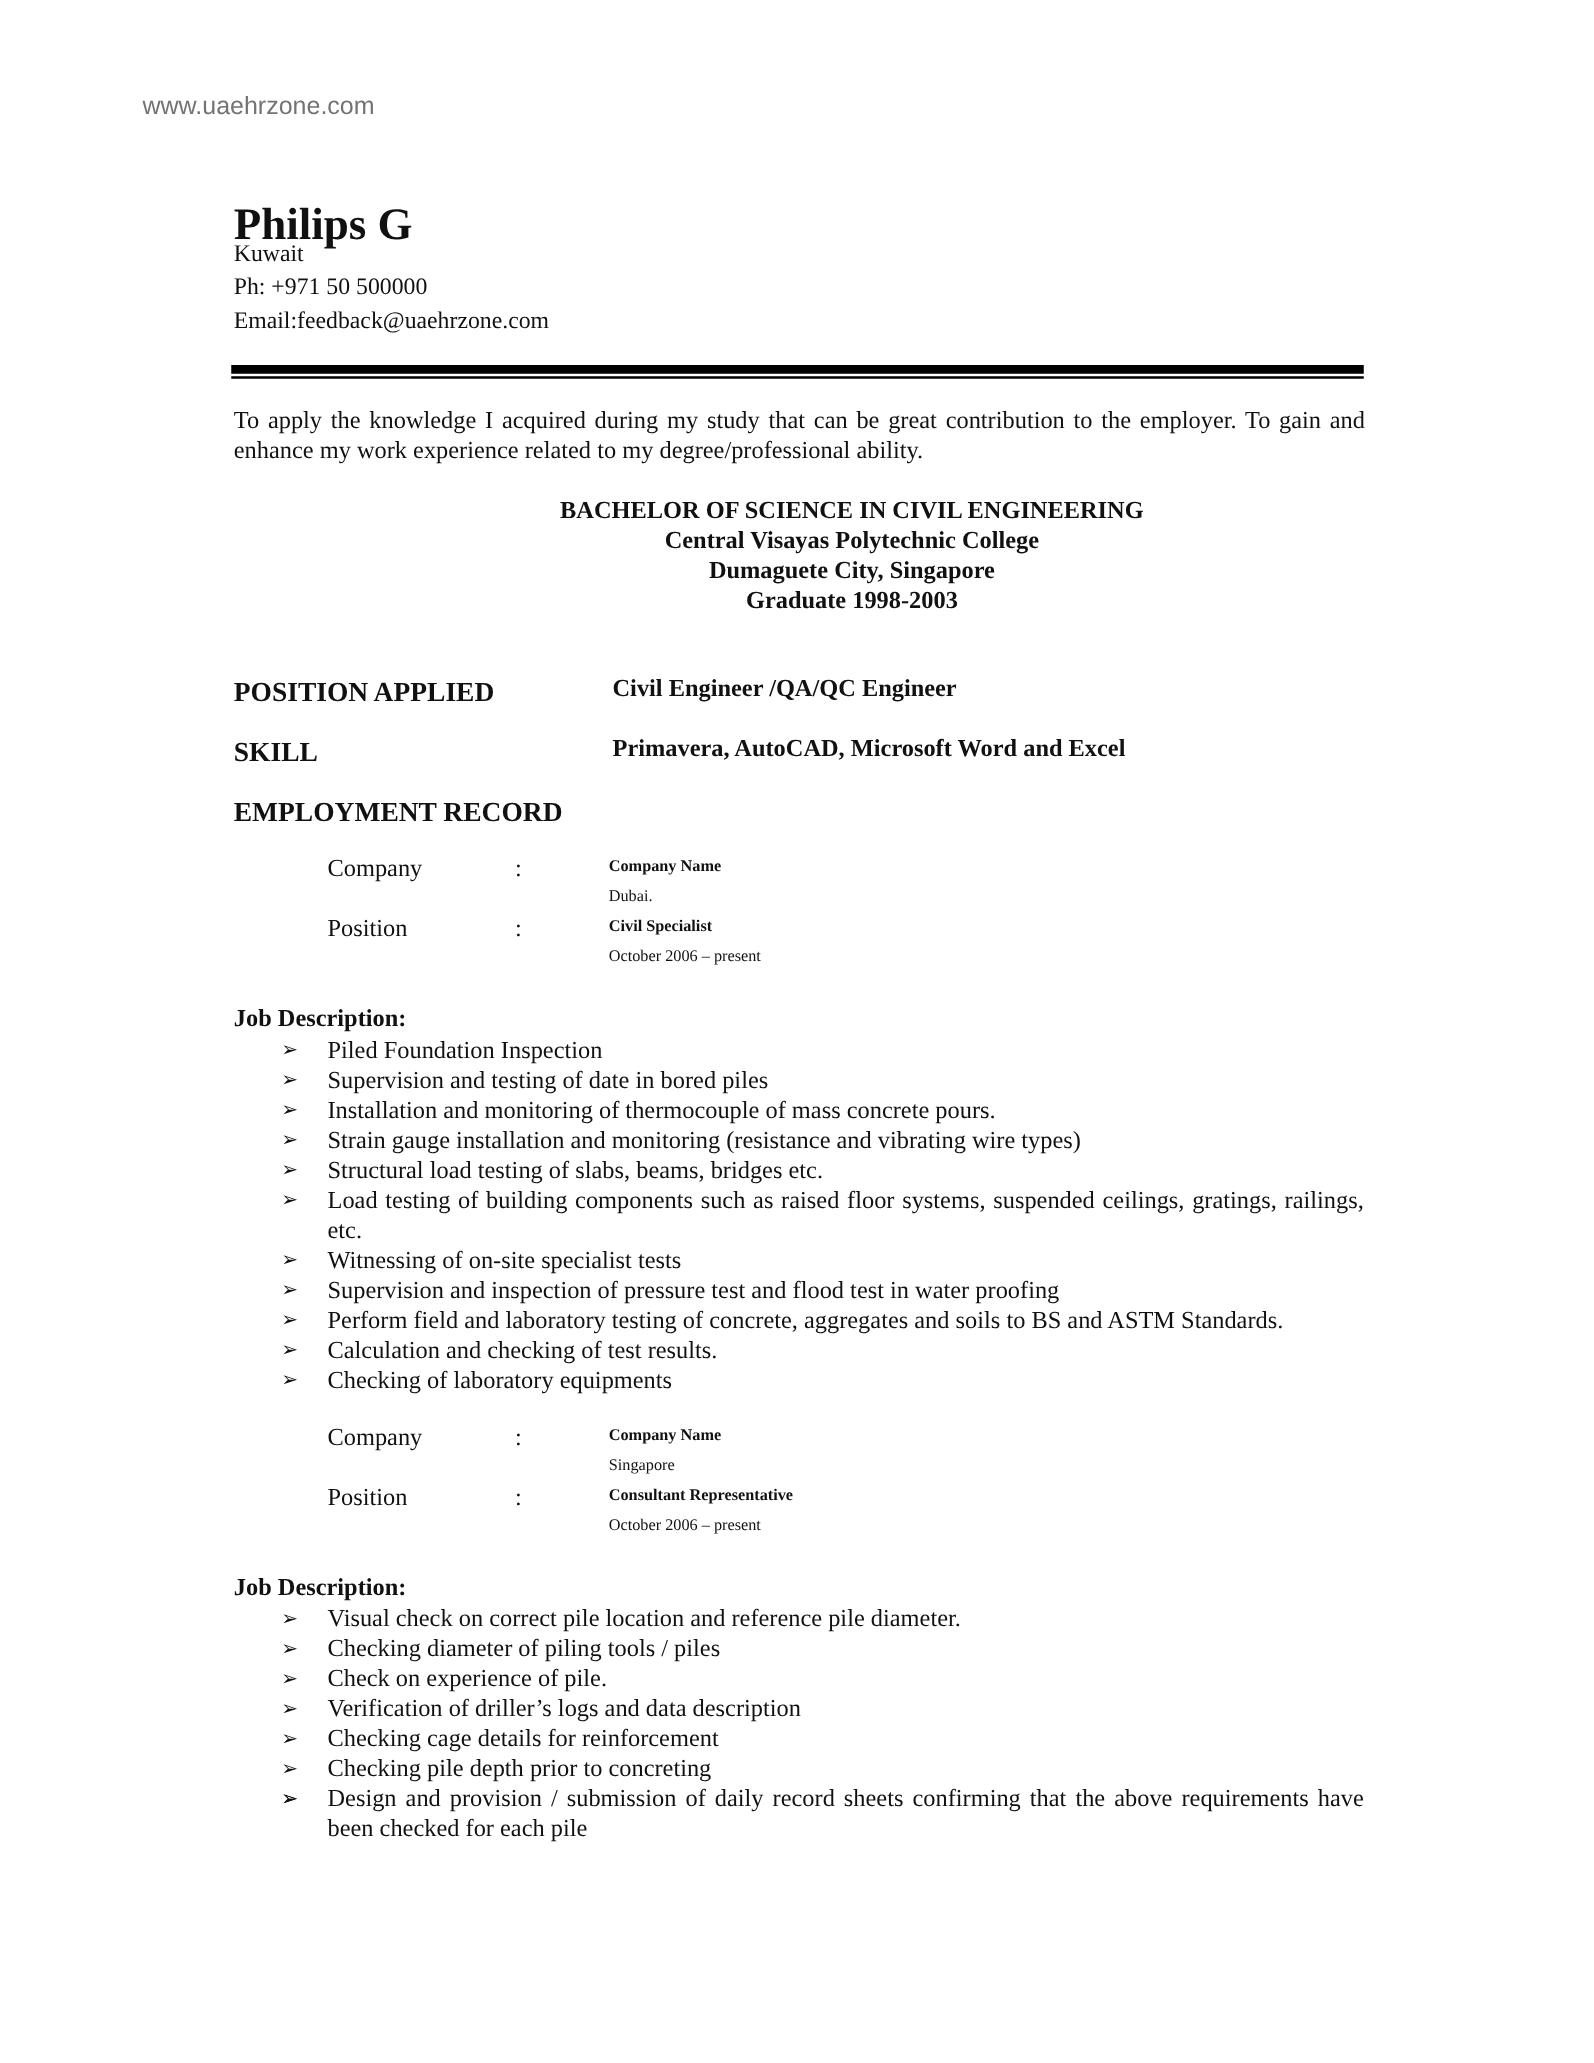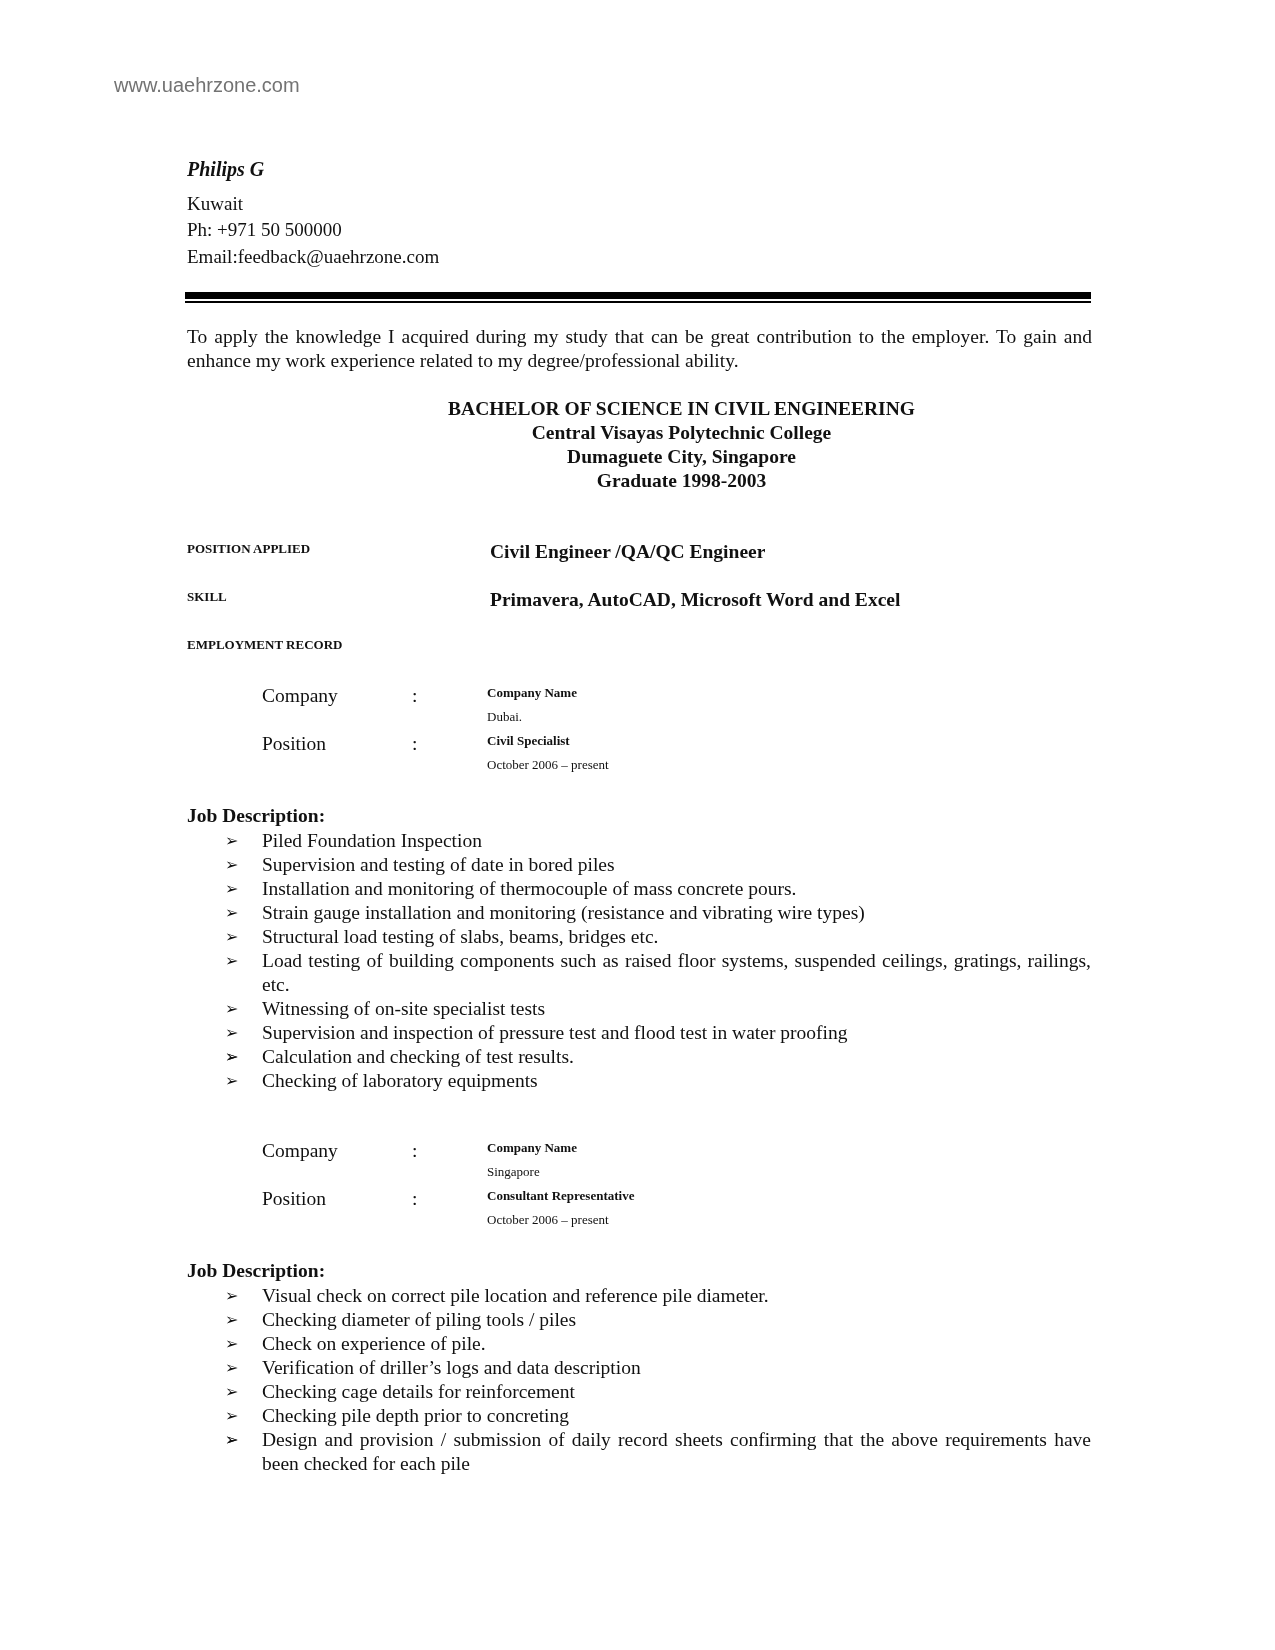--- a/index.html
+++ b/index.html
@@ -1,28 +1,28 @@
 <!DOCTYPE html>
 <html><head>
 <meta charset="utf-8">
 <style>
   html, body { margin:0; padding:0; background:#ffffff; }
   body { width:1275px; height:1650px; position:relative; overflow:hidden;
          font-family:"Liberation Serif", "DejaVu Serif", serif; color:#111; }
   .abs { position:absolute; white-space:nowrap; }
   .watermark { left:114px; top:74px; font-family:"Liberation Sans", "DejaVu Sans", sans-serif;
                font-size:20px; color:#737373; }
-  .name { left:187px; top:158px; font-size:20px; font-weight:bold;font-style:italic; }
+  .name { left:187px; top:158px; font-size:36px; font-weight:bold; }
   .contact { left:187px; font-size:19px; line-height:26px; }
   .rule-thick { left:185px; top:292px; width:906px; height:7px; background:#000; }
   .rule-thin  { left:185px; top:301px; width:906px; height:2px; background:#000; }
   .objective { left:187px; top:325px; width:905px; font-size:19.5px; line-height:24px; white-space:normal;
                text-align:justify; }
   .edu { left:0; width:1275px; text-align:center; font-size:19.5px; font-weight:bold; line-height:24px;margin-left:44px; }
-  .sec-label { left:187px; font-size:13px; font-weight:bold; }
+  .sec-label { left:187px; font-size:22px; font-weight:bold; }
   .sec-val { left:490px; font-size:19.5px; font-weight:bold; }
   .emp-label { left:262px; font-size:19.5px; }
   .emp-colon { left:412px; font-size:19.5px; }
   .emp-val { left:487px; font-size:13px; }
   .bold { font-weight:bold; }
   .jd-title { left:187px; font-size:19.5px; font-weight:bold; }
   .bullets { left:225px; width:866px; margin:0; padding:0; list-style:none; font-size:19.5px; line-height:24px; white-space:normal; }
   .bullets li { position:relative; padding-left:37px; text-align:justify; }
   .bullets li .arrow { position:absolute; left:0; top:0; font-size:16px; }
 </style>
@@ -66,21 +66,21 @@
 <div class="abs jd-title" style="top:805px">Job Description:</div>
 <ul class="abs bullets" style="top:829px">
   <li><span class="arrow">➢</span><span>Piled Foundation Inspection</span></li>
   <li><span class="arrow">➢</span><span>Supervision and testing of date in bored piles</span></li>
   <li><span class="arrow">➢</span><span>Installation and monitoring of thermocouple of mass concrete pours.</span></li>
   <li><span class="arrow">➢</span><span>Strain gauge installation and monitoring (resistance and vibrating wire types)</span></li>
   <li><span class="arrow">➢</span><span>Structural load testing of slabs, beams, bridges etc.</span></li>
   <li><span class="arrow">➢</span><span>Load testing of building components such as raised floor systems, suspended ceilings, gratings, railings, etc.</span></li>
   <li><span class="arrow">➢</span><span>Witnessing of on-site specialist tests</span></li>
   <li><span class="arrow">➢</span><span>Supervision and inspection of pressure test and flood test in water proofing</span></li>
-  <li><span class="arrow">➢</span></li>
+  <li><span class="arrow">➢</span><span>Perform field and laboratory testing of concrete, aggregates and soils to BS and ASTM Standards.</span></li>
   <li><span class="arrow">➢</span><span>Calculation and checking of test results.</span></li>
   <li><span class="arrow">➢</span><span>Checking of laboratory equipments</span></li>
 </ul>
 
 <div class="abs emp-label" style="top:1140px">Company</div>
 <div class="abs emp-colon" style="top:1140px">:</div>
 <div class="abs emp-val bold" style="top:1140px">Company Name</div>
 <div class="abs emp-val" style="top:1164px">Singapore</div>
 <div class="abs emp-label" style="top:1188px">Position</div>
 <div class="abs emp-colon" style="top:1188px">:</div>

